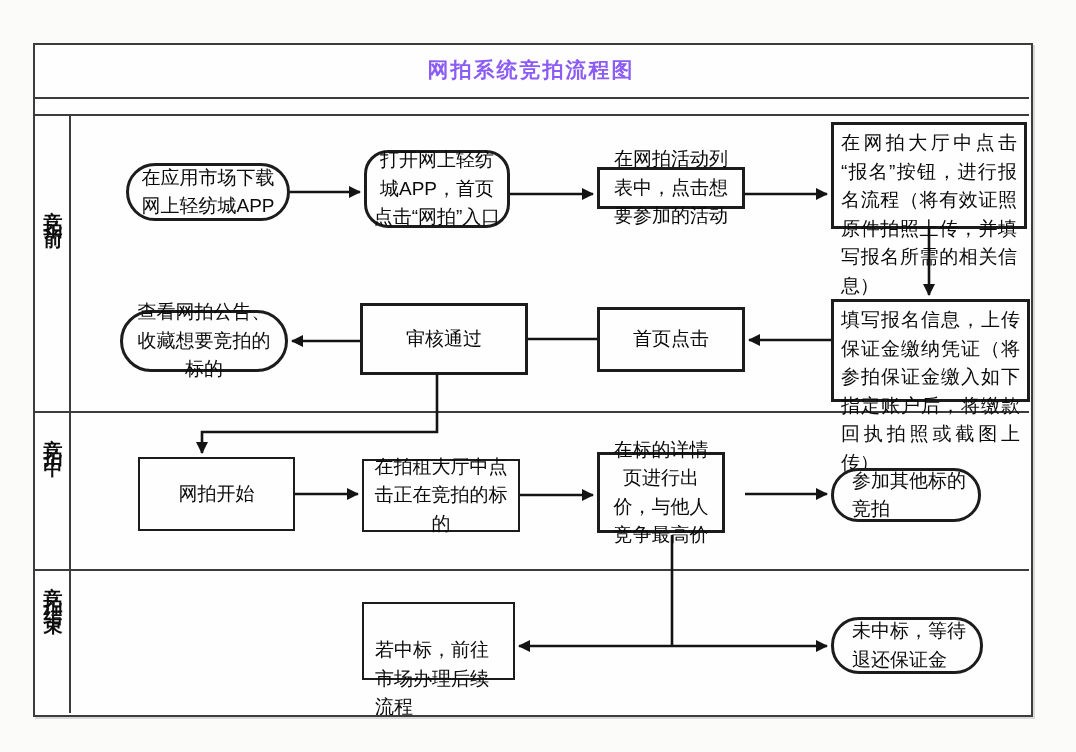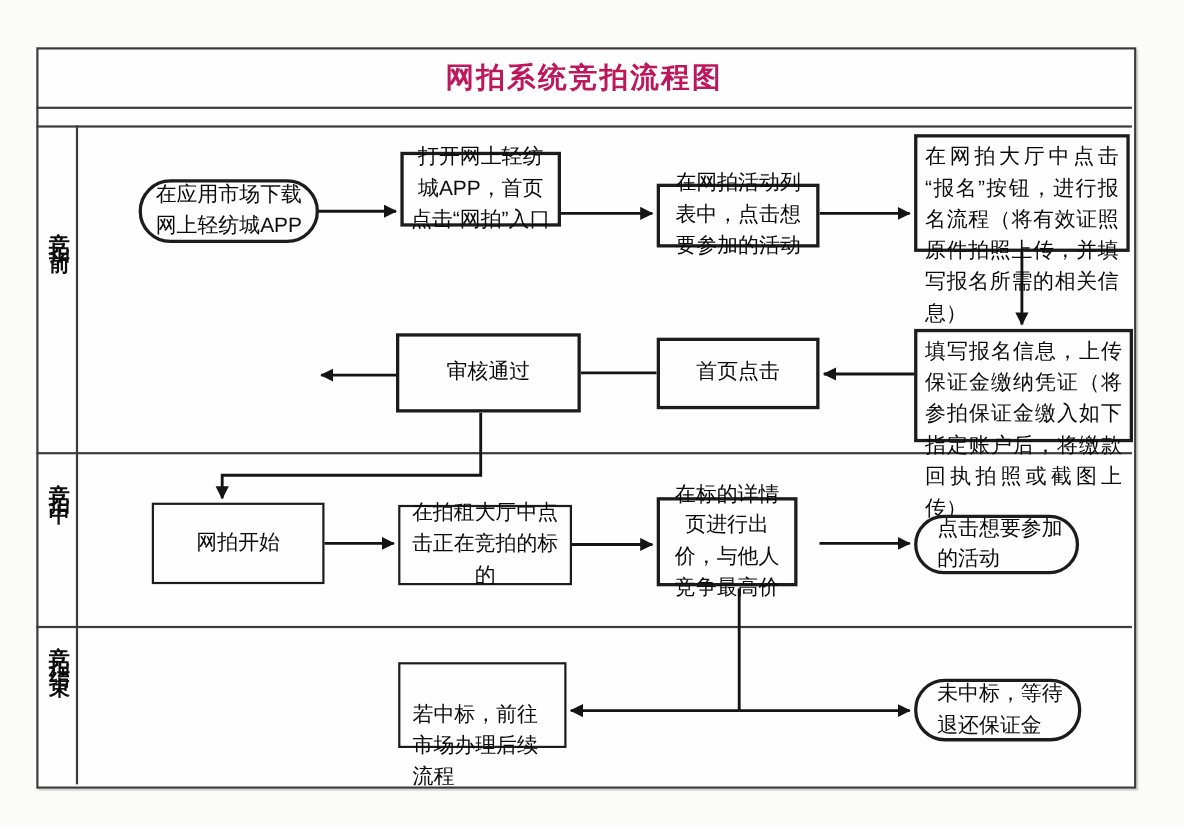--- a/index.html
+++ b/index.html
@@ -5,21 +5,21 @@
   html,body{margin:0;padding:0;background:#f6f6f6;}
   body{font-family:"Liberation Sans","DejaVu Sans",sans-serif;color:#111;}
   #canvas{position:relative;width:1076px;height:752px;background:#fbfbfa;overflow:hidden;}
 
   
   .frame{position:absolute;left:33px;top:43px;width:996px;height:670px;
          border:2px solid #3c3c3c;background:#fefefe;box-shadow:2px 2px 0 #d9d9d9;}
 
   .titlebar{position:absolute;left:33px;top:43px;width:996px;height:54px;
             display:flex;align-items:center;justify-content:center;}
-  .title{font-size:26px;font-weight:bold;letter-spacing:2px;color:#be185d;}
+  .title{font-size:21px;font-weight:bold;letter-spacing:2px;color:#8b5cf6;}
 
   .hline{position:absolute;background:#3c3c3c;height:2px;}
   .vline{position:absolute;background:#3c3c3c;width:2px;}
 
   
   .lane-label{position:absolute;left:40px;width:26px;
               writing-mode:vertical-rl;text-orientation:upright;
               font-weight:bold;font-size:19px;letter-spacing:9px;color:#0d0d0d;
               display:flex;align-items:center;}
 
@@ -74,28 +74,29 @@
     <polyline points="437,375 437,432 202,432 202,453" marker-end="url(#arrowhead)"></polyline>
     <line x1="283" y1="494" x2="358" y2="494" marker-end="url(#arrowhead)"></line>
     <line x1="520" y1="495" x2="593" y2="495" marker-end="url(#arrowhead)"></line>
     <line x1="745" y1="494" x2="827" y2="494" marker-end="url(#arrowhead)"></line>
     <line x1="672" y1="535" x2="672" y2="646"></line>
     <line x1="672" y1="646" x2="519" y2="646" marker-end="url(#arrowhead)"></line>
     <line x1="672" y1="646" x2="827" y2="646" marker-end="url(#arrowhead)"></line>
   </svg>
 
   <div class="node stadium" style="left:126px;top:163px;width:164px;height:58px;border-radius:29px;">在应用市场下载网上轻纺城APP</div>
-  <div class="node thick" style="left:364px;top:138px;width:146px;height:68px;">打开网上轻纺城APP，首页点击“网拍”入口</div>
-  <div class="node thick" style="left:597px;top:167px;width:148px;height:58px;">在网拍活动列表中，点击想要参加的活动</div>
+  <div class="node thick" style="left:364px;top:150px;width:146px;height:78px;border-radius:24px;">打开网上轻纺城APP，首页点击“网拍”入口</div>
+  <div class="node thick" style="left:597px;top:167px;width:148px;height:42px;">在网拍活动列表中，点击想要参加的活动</div>
   <div class="node thick justify" style="left:831px;top:122px;width:196px;height:107px;">在网拍大厅中点击 “报名”按钮，进行报名流程（将有效证照原件拍照上传，并填写报名所需的相关信息）</div>
   <div class="node thick justify" style="left:831px;top:299px;width:199px;height:103px;">填写报名信息，上传保证金缴纳凭证（将参拍保证金缴入如下指定账户后，将缴款回执拍照或截图上传）</div>
   <div class="node thick" style="left:597px;top:307px;width:148px;height:65px;">首页点击</div>
   <div class="node thick" style="left:360px;top:303px;width:168px;height:72px;">审核通过</div>
+  <div class="node stadium" style="left:120px;top:310px;width:168px;height:62px;border-radius:31px;">查看网拍公告、收藏想要竞拍的标的</div>
 
   <div class="node" style="left:126px;top:457px;width:157px;height:74px;margin-left:12px;">网拍开始</div>
   <div class="node" style="left:362px;top:459px;width:158px;height:73px;">在拍租大厅中点击正在竞拍的标的</div>
   <div class="node thick" style="left:597px;top:452px;width:128px;height:81px;">在标的详情页进行出价，与他人竞争最高价</div>
-  <div class="node stadium leftalign" style="left:831px;top:468px;width:150px;height:54px;border-radius:27px;padding-left:18px;">点击想要参加的活动</div>
+  <div class="node stadium leftalign" style="left:831px;top:468px;width:150px;height:54px;border-radius:27px;padding-left:18px;">参加其他标的竞拍</div>
 
   <div class="node leftalign" style="left:362px;top:602px;width:153px;height:78px;padding-left:11px;align-items:flex-start;padding-top:32px;">若中标，前往市场办理后续流程</div>
   <div class="node stadium leftalign" style="left:831px;top:617px;width:152px;height:57px;border-radius:28px;padding-left:18px;">未中标，等待退还保证金</div>
 
 </div>
 
 </body></html>

